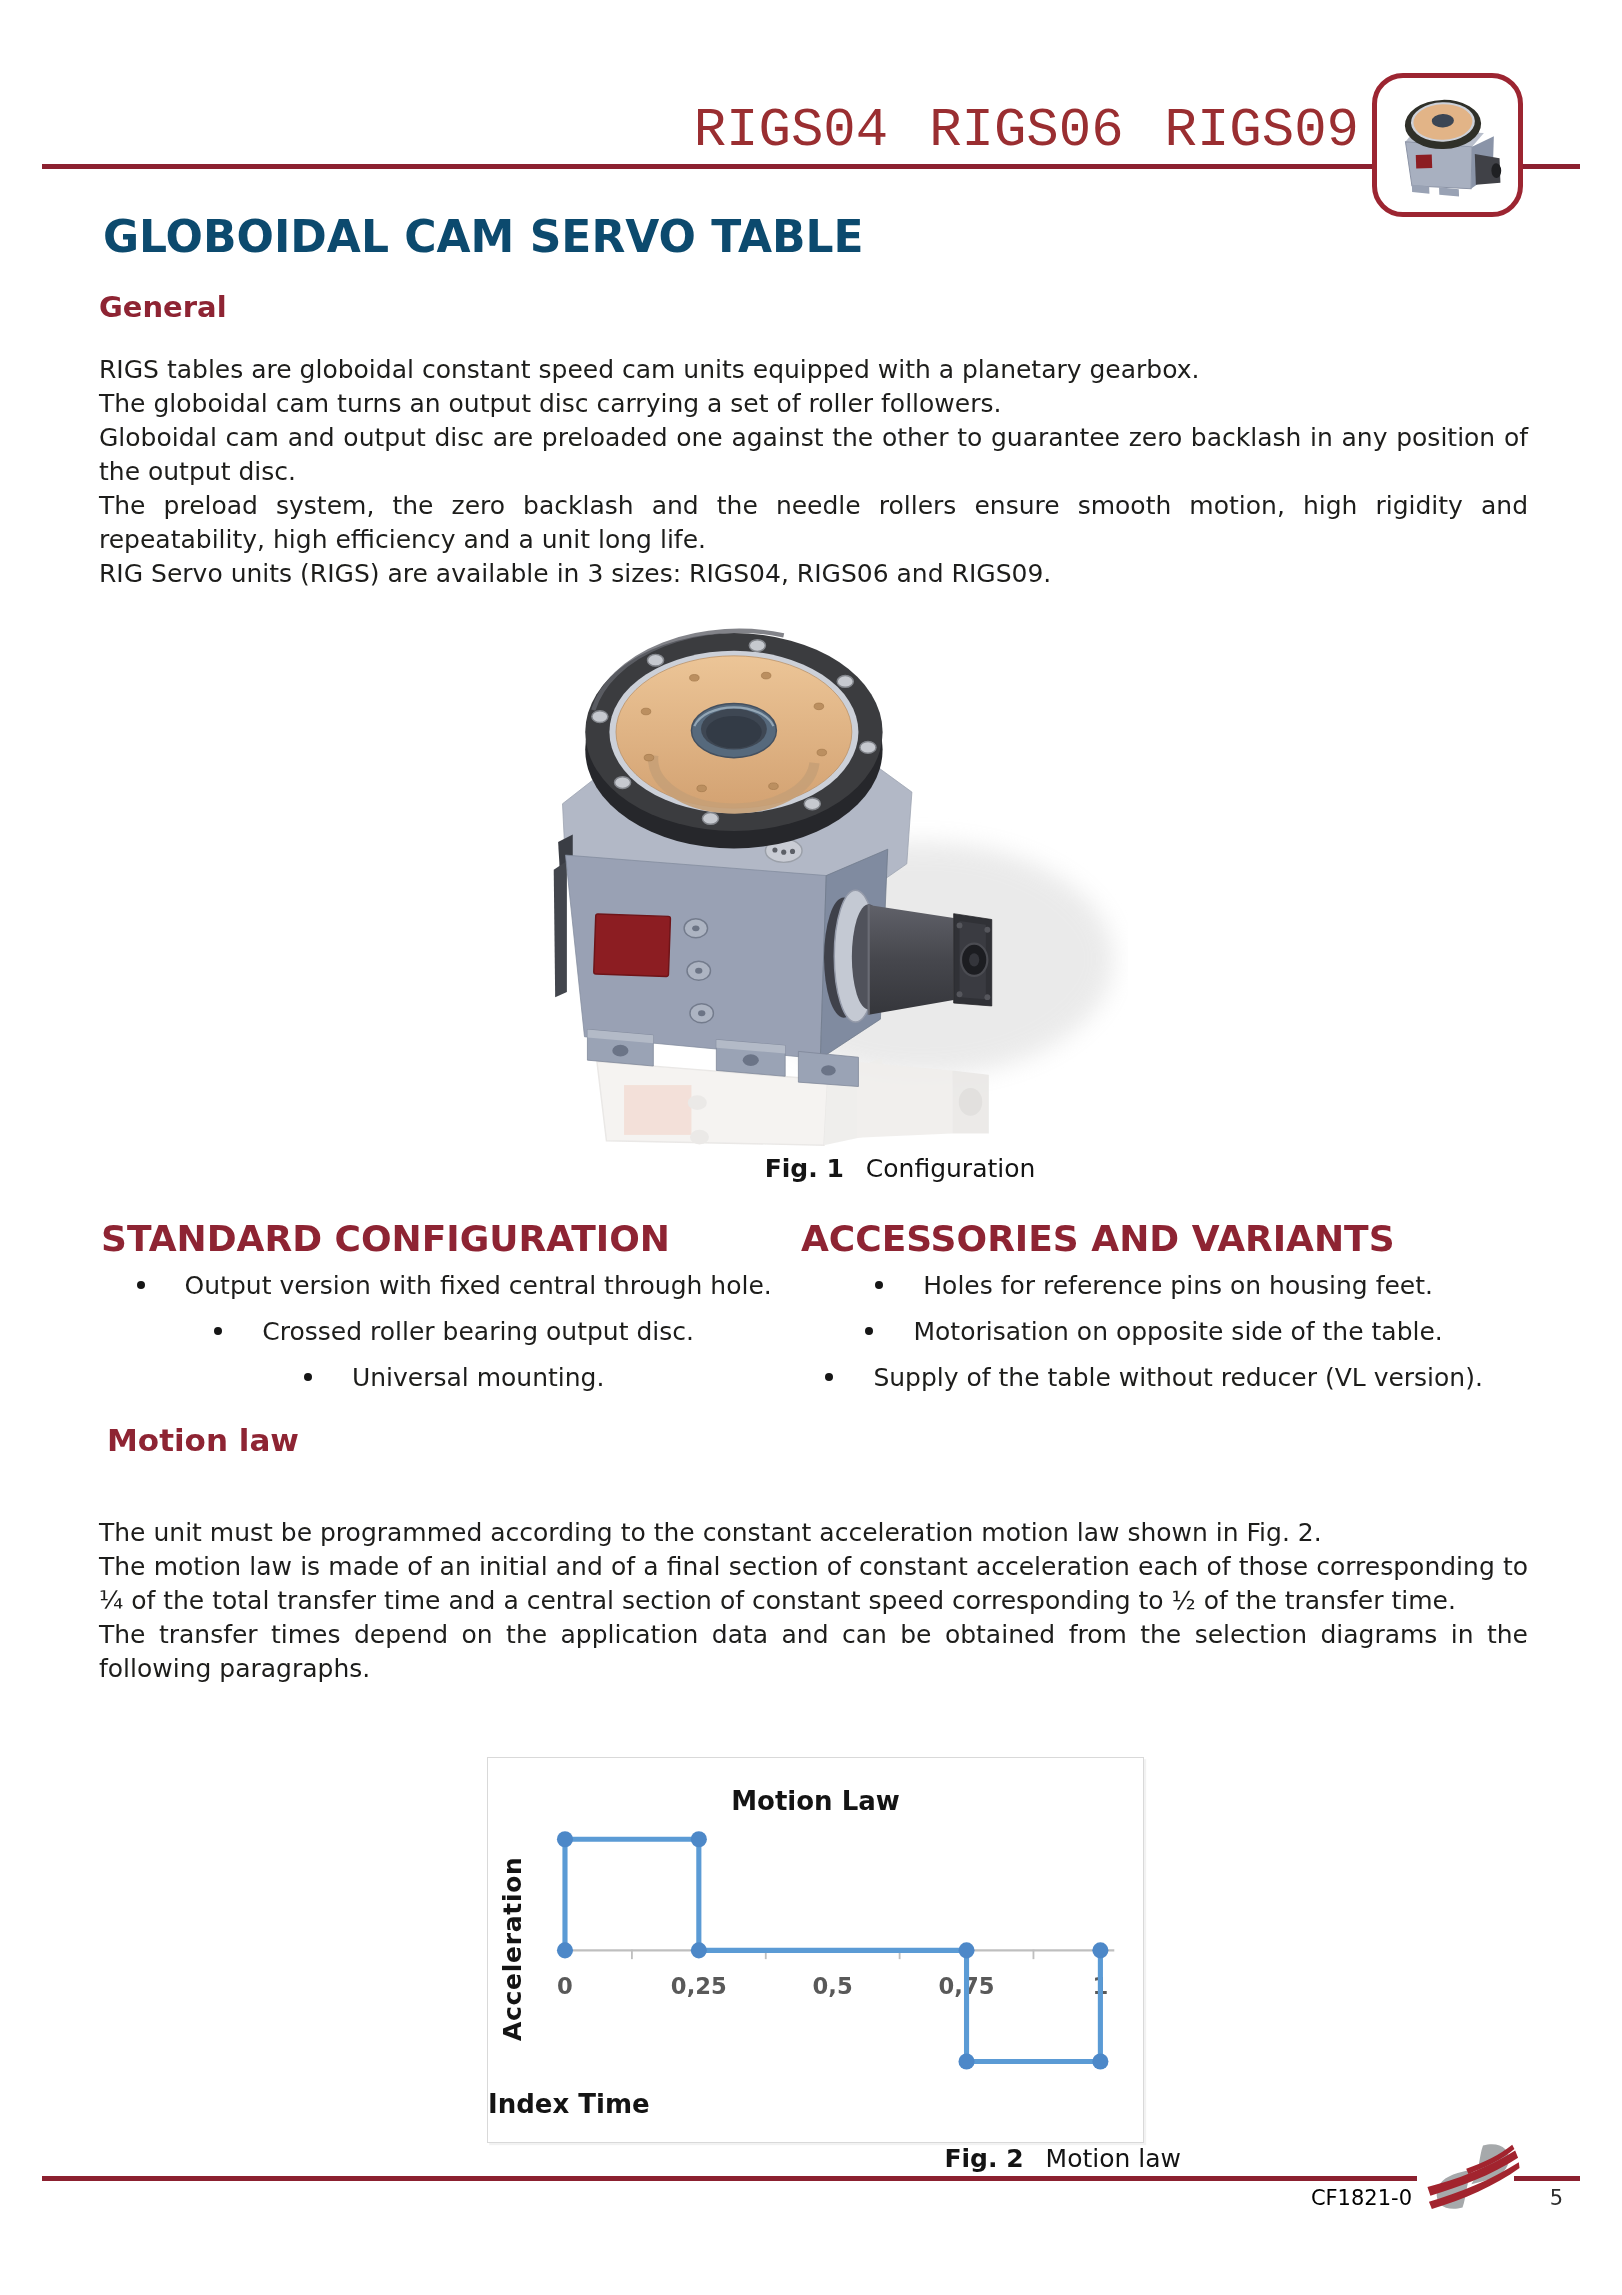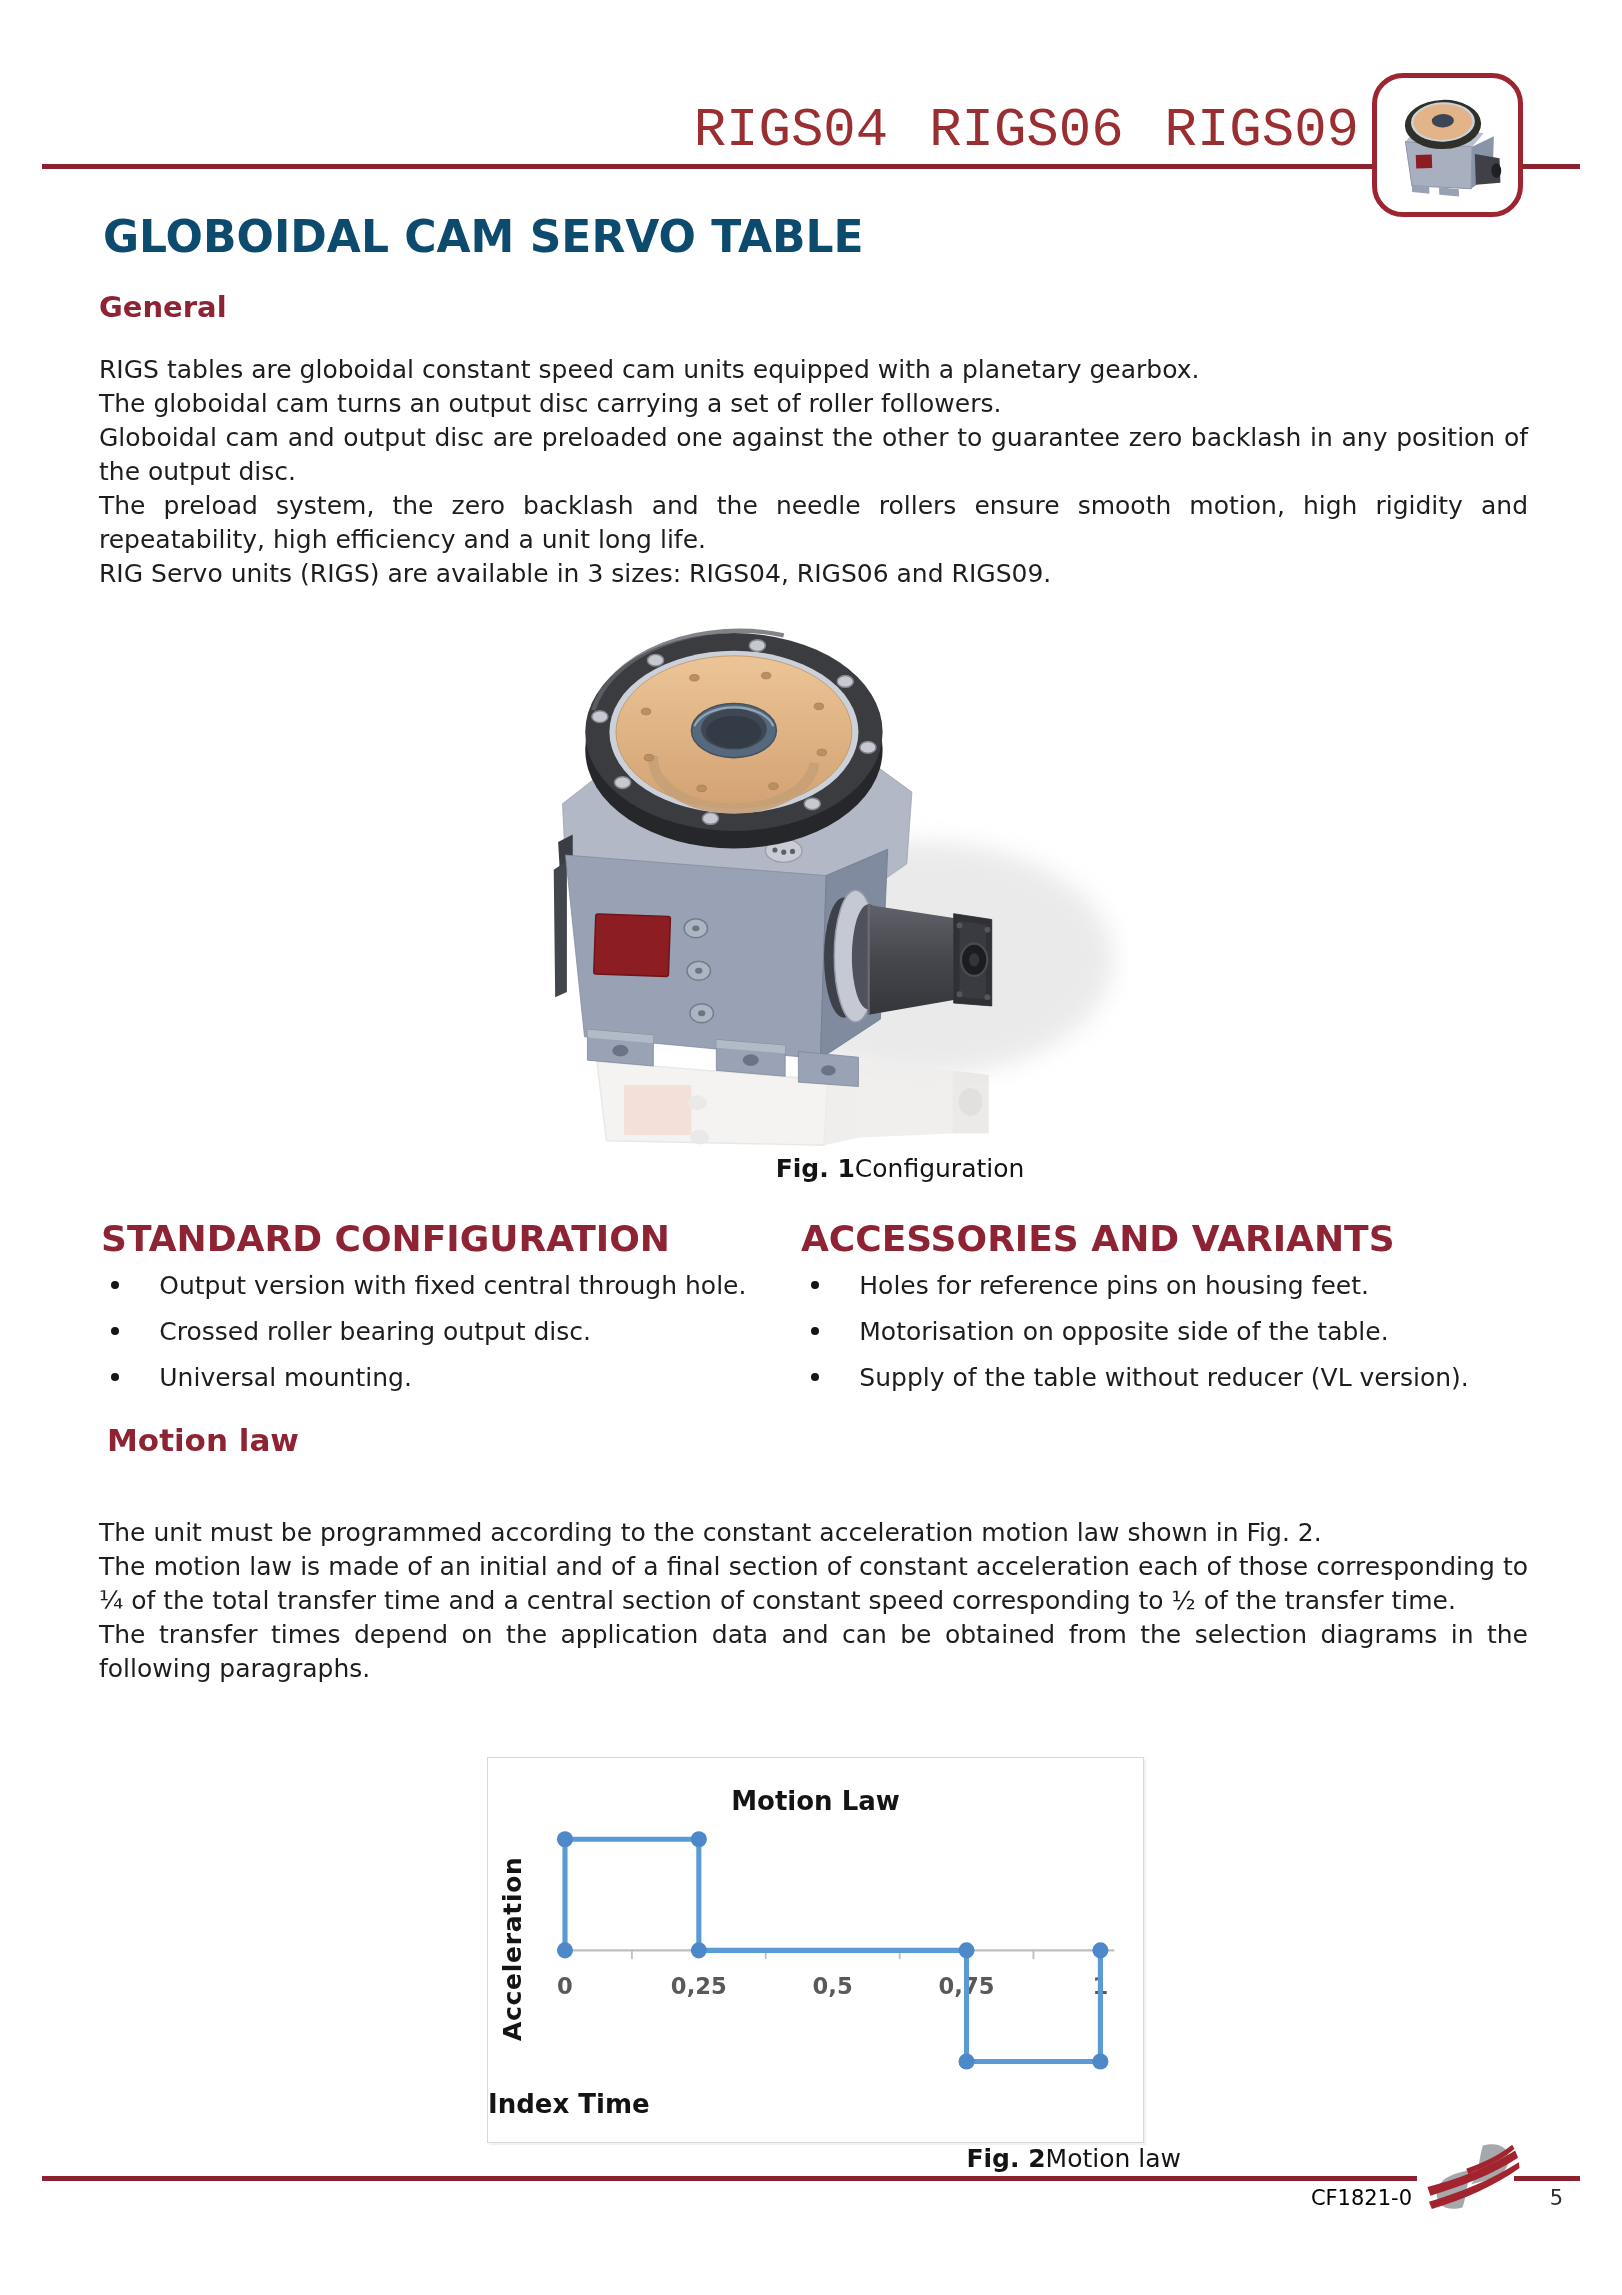--- a/index.html
+++ b/index.html
@@ -26,32 +26,32 @@
   
   .para-block{left:99px;width:1429px;font-size:25px;line-height:34px;color:#1d1d1b;}
   .para-block p{margin:0;text-align:justify;}
   #general-paras{top:353px;}
   #motion-paras{top:1516px;}
 
   
   #figure1{left:542px;top:622px;width:586px;height:524px;}
   .fig-caption{font-size:25px;color:#141414;}
   .fig-caption .fig-label{font-weight:bold;}
-  .fig-caption .fig-text{}
+  .fig-caption .fig-text{margin-left:22px;}
   #fig1-caption{left:578px;width:644px;top:1154px;text-align:center;}
   #fig2-caption{left:742px;width:439px;top:2144px;text-align:right;}
 
   
   .col-heading{font-size:36px;font-weight:bold;color:#8e2433;white-space:nowrap;}
   #std-heading{left:101px;top:1218px;}
   #acc-heading{left:801px;top:1218px;}
   .bullet-list{top:1270px;width:696px;}
   #std-list{left:101px;}
   #acc-list{left:801px;}
-  .bullet-row{display:flex;margin-bottom:14.6px;}
+  .bullet-row{display:flex;margin-bottom:14.6px;justify-content:center;}
   .dot{flex:0 0 auto;width:8px;height:8px;border-radius:50%;background:#161616;margin:11px 0 0 10.3px;}
   .bullet-text{margin-left:40px;font-size:25px;line-height:31.5px;}
 
   
   .chart-box{left:487px;top:1757px;width:655px;height:384px;background:#fff;border:1.5px solid #d9d9d9;
     box-shadow:2.2px 2.2px 0 rgba(0,0,0,0.05);}
   .chart-title{left:0;right:0;top:28px;text-align:center;font-size:26px;font-weight:bold;color:#141414;}
   .chart-ylabel{left:10.3px;top:59px;height:264px;display:flex;align-items:center;justify-content:center;
     writing-mode:vertical-rl;transform:rotate(180deg);font-size:25px;font-weight:bold;
     letter-spacing:0.7px;color:#141414;}

